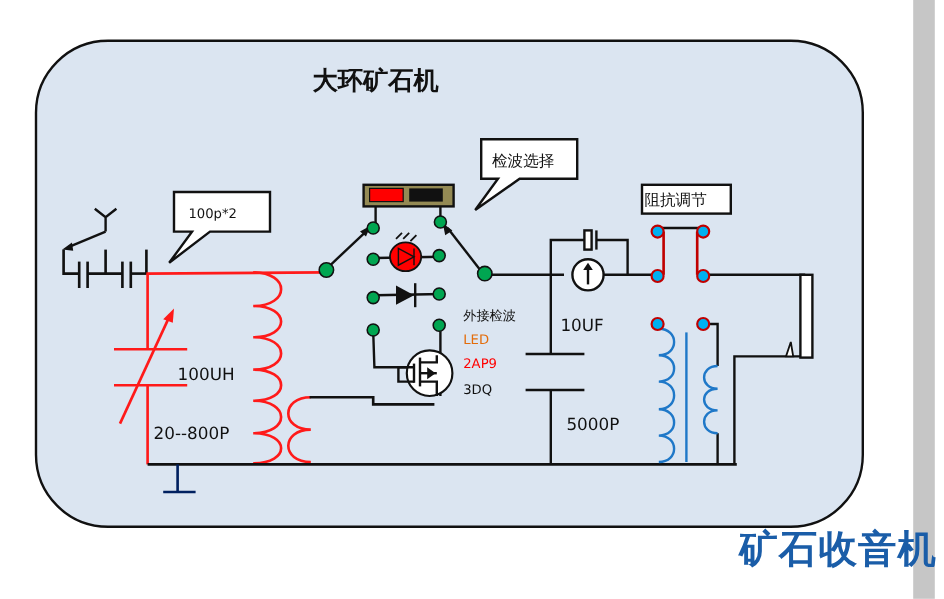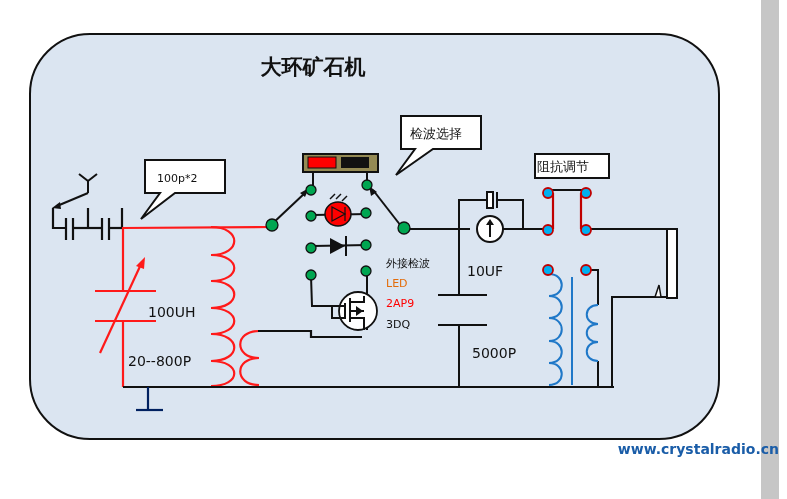--- a/index.html
+++ b/index.html
@@ -190,14 +190,14 @@
       <circle cx="586" cy="270" r="5"></circle>
   </g>
 
   <g>
     <rect x="535" y="154" width="74" height="24" fill="#fff" stroke="#111" stroke-width="2"></rect>
     <text x="537" y="171" font-size="13" fill="#111" class="lbl">阻抗调节</text>
   </g>
 </svg>
 
 <div id="watermark">
-  <div id="wm-url">www.crystalradio.cn</div>
+  <div id="wm-title">矿石收音机</div>
 </div>
 
 </body></html>

